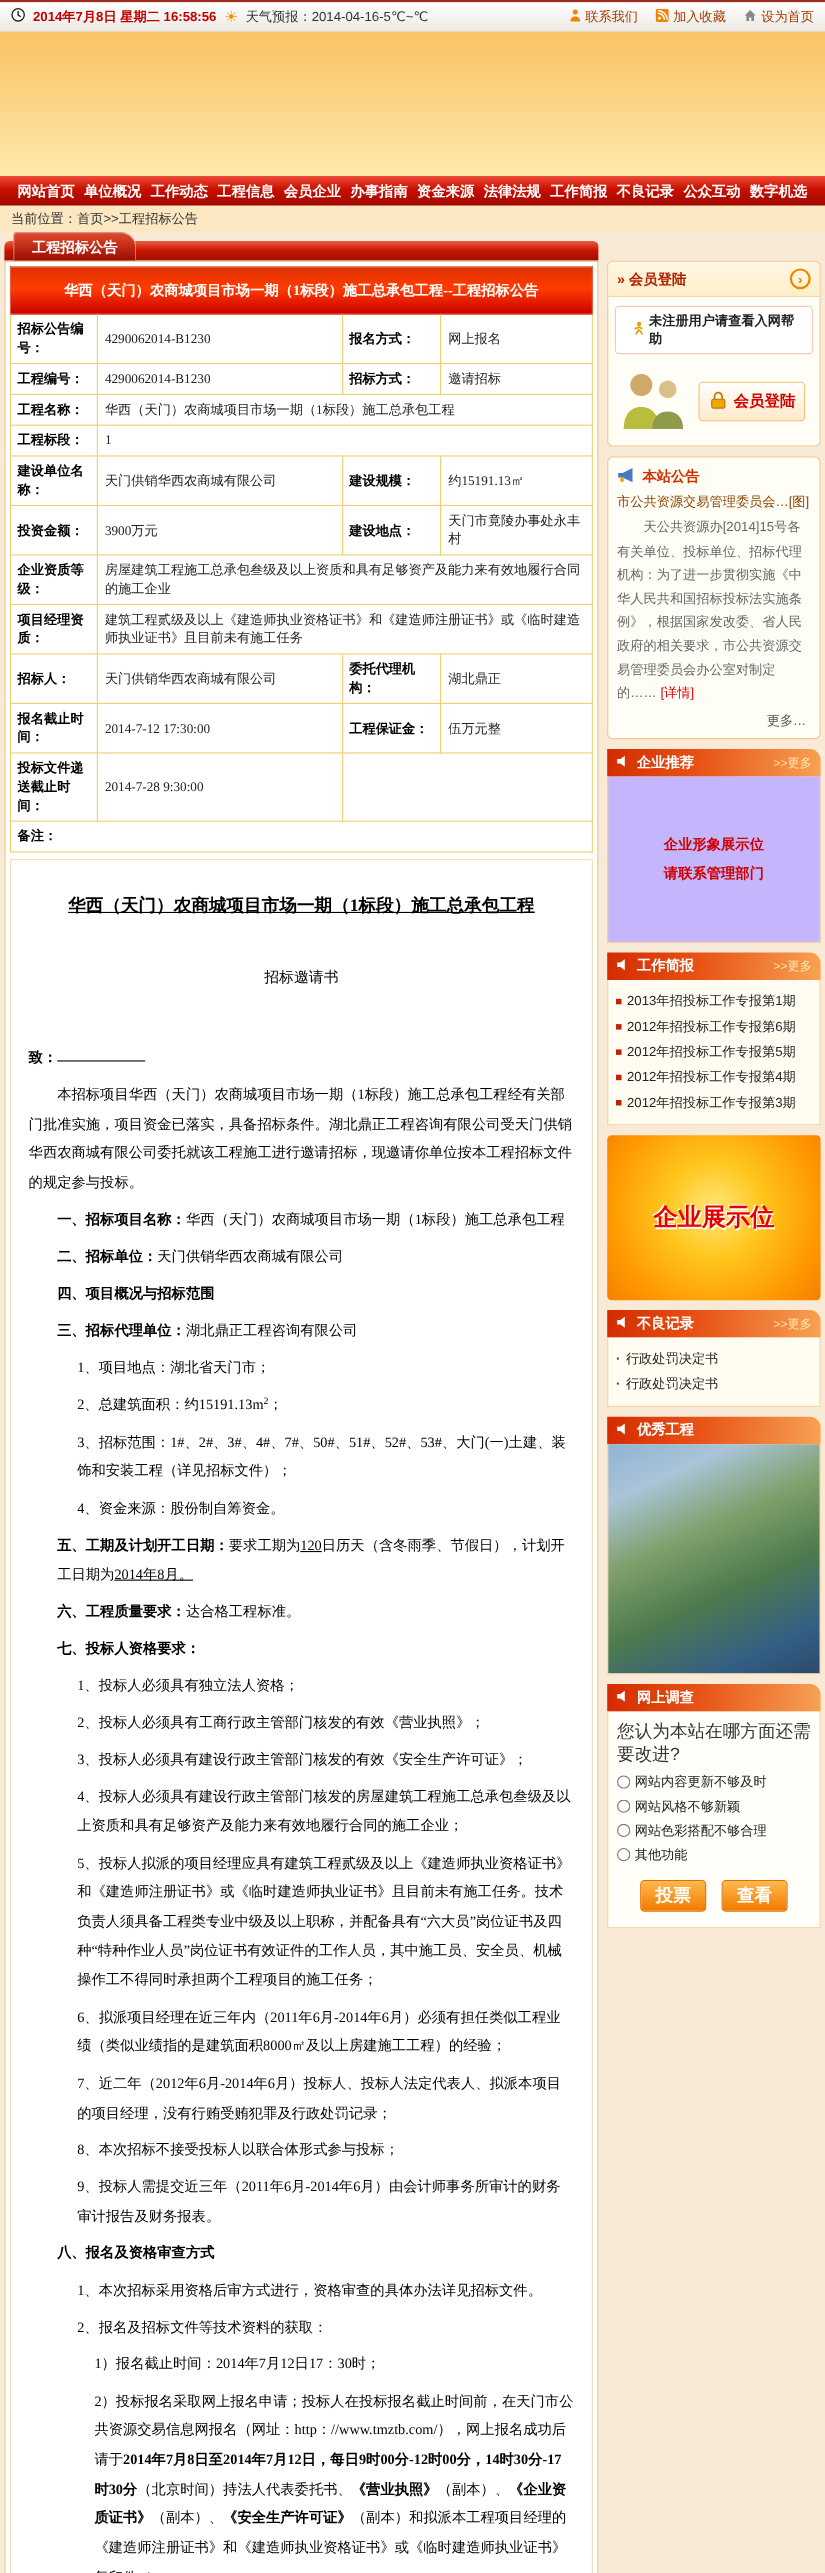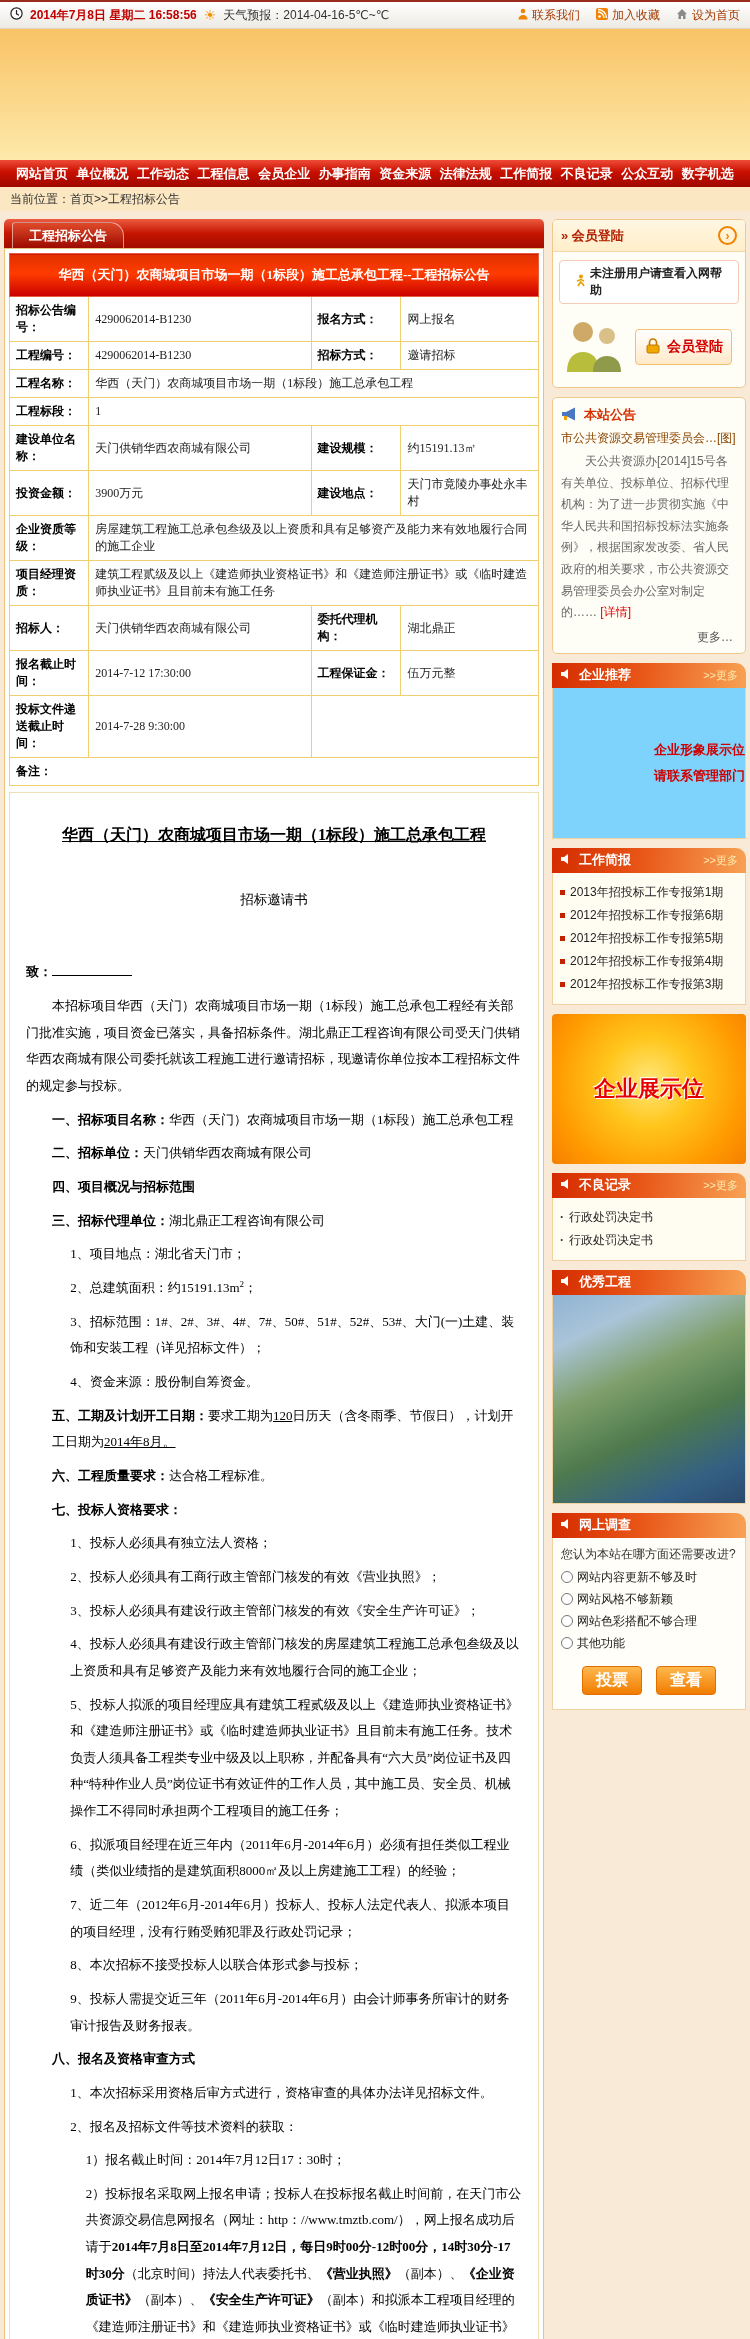--- a/index.html
+++ b/index.html
@@ -17,23 +17,23 @@
 
   
   .banner{height:131px;background:linear-gradient(#f9c365,#fde9ab);}
   .nav{height:27px;background:linear-gradient(#ef4b38,#c80f00 45%,#9f0800);display:flex;align-items:center;justify-content:space-between;padding:0 16px;}
   .nav-item{color:#fff;font-weight:bold;font-size:13px;cursor:pointer;white-space:nowrap;}
   .breadcrumb{height:24px;line-height:24px;padding-left:10px;color:#333;background:#fbe7c2;}
 
   
   .main{display:flex;gap:8px;padding:8px 4px 0 4px;align-items:flex-start;}
   .col-main{width:540px;flex:none;}
-  .col-side{flex:1;min-width:0;}
-
-  .tabbar{height:29px;background:linear-gradient(#ec5c40,#c61400 50%,#a00d00);border-radius:5px 5px 0 0;display:flex;align-items:flex-end;padding-left:8px;}
+  .col-side{flex:1;min-width:0;margin-top:18px;}
+
+  .tabbar{height:18px;background:linear-gradient(#ec5c40,#c61400 50%,#a00d00);border-radius:5px 5px 0 0;display:flex;align-items:flex-end;padding-left:8px;}
   .tab{background:linear-gradient(#e04a2a,#9c0a00);color:#fff;font-weight:bold;font-size:13px;padding:4px 16px 3px;border-radius:3px 14px 0 0;border:1px solid rgba(255,255,255,.55);border-bottom:none;cursor:pointer;}
 
   .content-box{background:#fff;border:1px solid #e6c47c;padding:4px;font-family:"Liberation Serif","DejaVu Serif",serif;}
   table.info{width:100%;border-collapse:collapse;}
   .info td{border:1px solid #f0cf6e;padding:5px 6px;font-size:12px;vertical-align:middle;word-break:break-all;}
   .info .thead{background:linear-gradient(#e03000,#ff3c00 45%,#c80000);color:#fff;font-weight:bold;text-align:center;height:32px;font-size:13px;border:1px solid #e06040;}
   .info .lbl{font-weight:bold;color:#000;}
   .info .val{color:#222;}
 
   .doc-box{border:1px solid #ece0b4;margin-top:6px;padding:12px 16px 22px;color:#000;}
@@ -61,35 +61,35 @@
   .notice-hd{display:flex;align-items:center;gap:6px;padding:8px 8px 4px;color:#d43000;font-weight:bold;font-size:13px;}
   .notice-item{padding:2px 8px;color:#8b4400;font-size:12px;cursor:pointer;}
   .notice-body{padding:2px 8px;margin:0;color:#666;font-size:12px;line-height:1.8;text-indent:2em;}
   .detail{color:#e00000;cursor:pointer;}
   .notice-more{text-align:right;padding:3px 12px 7px;color:#555;cursor:pointer;}
 
   .side-sec{margin-bottom:9px;}
   .side-hd{height:25px;display:flex;align-items:center;gap:6px;background:linear-gradient(95deg,#d42b00 0%,#e85517 45%,#f7a254 100%);border-radius:0 10px 0 0;color:#fff;font-weight:bold;font-size:13px;padding:0 8px;}
   .side-hd .more{margin-left:auto;font-size:11px;color:#ffe9b0;font-weight:normal;cursor:pointer;}
   .side-bd{border:1px solid #f0d3a0;border-top:none;background:#fffdf2;}
-  .rec-bd{height:150px;display:flex;align-items:center;justify-content:flex-end;background:#7dd3fc;}
+  .rec-bd{height:150px;display:flex;align-items:center;justify-content:center;background:#c4b5fd;}
   .rec-text{color:#d00000;font-weight:bold;font-size:13px;text-align:center;line-height:2;}
 
   .side-list{list-style:none;margin:0;padding:8px 7px;}
   .side-list li{padding:3px 0;color:#222;font-size:12px;display:flex;gap:5px;align-items:center;cursor:pointer;}
   .sq{width:5px;height:5px;background:#c22200;display:inline-block;flex:none;}
   .dotb{color:#333;font-weight:bold;flex:none;}
 
   .side-banner{height:150px;background:radial-gradient(circle at 50% 45%,#ffe77a 0%,#ffc61c 35%,#ff9800 75%,#f57f00 100%);display:flex;align-items:center;justify-content:center;margin-bottom:9px;border-radius:4px;cursor:pointer;}
   .side-banner span{color:#e80000;font-size:22px;font-weight:bold;text-shadow:1px 1px 0 #fff,-1px -1px 0 #fff;}
 
   .excellent-img{height:208px;background:linear-gradient(155deg,#8fb4d4 0%,#aac4d8 18%,#7e9f6a 40%,#4e7a4e 62%,#335f85 85%,#2b4a6b 100%);}
 
   .survey-bd{padding:8px;background:#fffef8;}
-  .survey-q{color:#333;margin:0 0 6px;font-size:12px;}
+  .survey-q{color:#333;margin:0 0 6px;font-size:16px;}
   .survey-opt{display:flex;align-items:center;gap:4px;margin:5px 0;font-size:12px;color:#222;cursor:pointer;}
   .survey-opt input{margin:0;width:12px;height:12px;}
   .survey-btns{display:flex;justify-content:center;gap:14px;margin:14px 0 6px;}
   .btn-orange{background:linear-gradient(#ffb84d,#f07c00);border:1px solid #e06f00;border-radius:4px;color:#fff;font-weight:bold;font-size:16px;padding:3px 13px;cursor:pointer;}
 </style>
 </head>
 <body>
 
 <div class="page">
 

